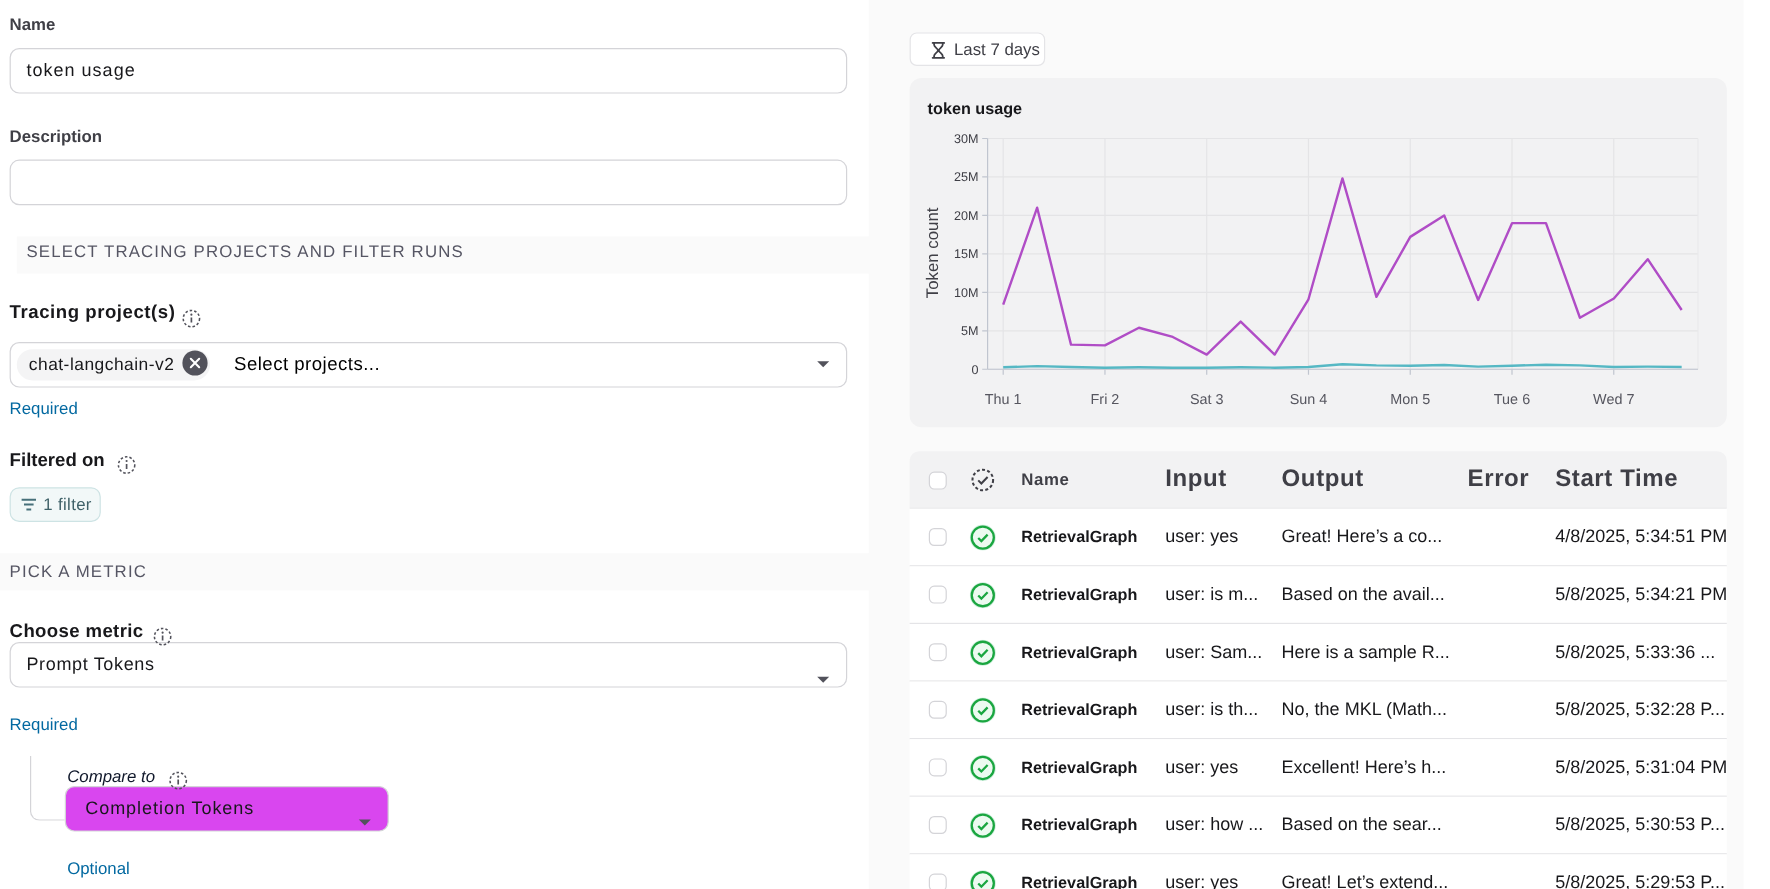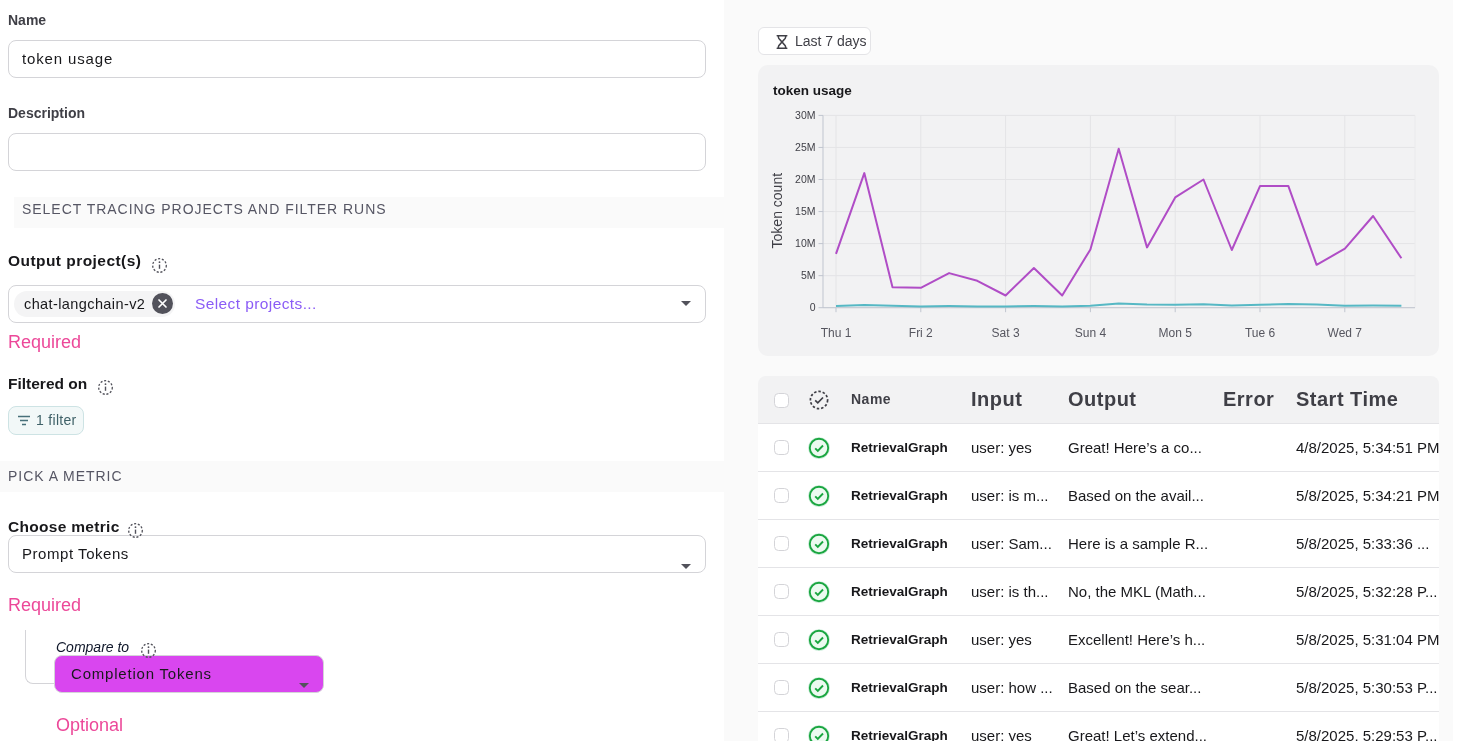--- a/index.html
+++ b/index.html
@@ -8,21 +8,21 @@
 .abs { position:absolute; }
 
 #left { position:absolute; left:0; top:0; width:731px; height:741px; background:#fff; }
 .lbl { position:absolute; left:8px; font-size:14px; color:#3f3f46; font-weight:700; }
 .blbl { position:absolute; left:8px; font-size:15.5px; color:#18181b; font-weight:700; }
 .inp { position:absolute; left:8px; width:698px; height:38px; background:#fff;
   border:1px solid #d4d4d8; border-radius:8px; font-size:15px; color:#18181b;
   line-height:36px; padding-left:13px; }
 .band { position:absolute; left:0; width:731px; height:31px; background:#fafafa;
   font-size:14px; color:#565664; letter-spacing:.97px; padding-left:8px; }
-.hint { position:absolute; font-size:18px; color:#ec4899; }
+.hint { position:absolute; font-size:14px; color:#0369a1; }
 .caret { position:absolute; width:0; height:0; border-left:5px solid transparent;
   border-right:5px solid transparent; border-top:5.5px solid #52525b; }
 
 #sbtrack { position:absolute; left:731px; top:0; width:15px; height:741px; background:#fcfcfc;
   border-left:1px solid #ededed; }
 #sbthumb { position:absolute; left:734.5px; top:0; width:9px; height:719px;
   background:#b5b5b8; border-radius:5px; }
 
 #right { position:absolute; left:724px; top:0; width:729px; height:741px; background:#fafafa; }
 #btn7 { position:absolute; left:34px; top:27px; width:113px; height:28px; background:#fff;
@@ -50,30 +50,30 @@
 .c5 { left:538px; }
 </style>
 </head>
 <body>
 <div id="left">
   <div class="lbl" style="top:12px;">Name</div>
   <div class="inp" style="top:40px; letter-spacing:.85px;">token usage</div>
   <div class="lbl" style="top:105px;">Description</div>
   <div class="inp" style="top:133px;"></div>
   <div class="band" style="top:196.5px; line-height:25px;margin-left:14px;">SELECT TRACING PROJECTS AND FILTER RUNS</div>
-  <div class="blbl" style="top:252px; letter-spacing:.45px;">Output project(s)</div>
+  <div class="blbl" style="top:252px; letter-spacing:.45px;">Tracing project(s)</div>
   <div class="blbl" style="top:375px;">Filtered on</div>
   <div class="blbl" style="top:518px; letter-spacing:.3px;">Choose metric</div>
   <div class="band" style="top:460.5px; line-height:30px;">PICK A METRIC</div>
 
   <div class="inp" style="top:285px;"></div>
   <div class="abs" style="left:14px; top:291px; height:26px; background:#f4f4f5; border-radius:13px; padding:0 2px 0 10px; font-size:14.5px; letter-spacing:.4px; color:#18181b; line-height:26px;">chat-langchain-v2<span style="display:inline-block; vertical-align:middle; margin:-3px 0 0 7px; width:21px; height:21px; border-radius:50%; background:#52525b; position:relative;"><svg width="21" height="21" viewBox="0 0 21 21" style="position:absolute;left:0;top:0;">
           <path d="M7 7l7 7M14 7l-7 7" stroke="#fff" stroke-width="1.7" stroke-linecap="round"></path>
         </svg></span></div>
-  <div class="abs" style="left:195px; top:285px; height:48px; line-height:38px; font-size:15.5px; letter-spacing:.4px; color:#8b5cf6;">Select projects...</div>
+  <div class="abs" style="left:195px; top:285px; height:48px; line-height:38px; font-size:15.5px; letter-spacing:.4px; color:#000000;">Select projects...</div>
   <div class="caret" style="left:681px; top:301px;"></div>
   <div class="hint" style="left:8px; top:332px;">Required</div>
 
   <div class="abs" style="left:8px; top:406px; width:76px; height:29px; background:#f2f8f8; border:1px solid #cde3e4; border-radius:8px;">
     <svg width="16" height="14" viewBox="0 0 16 14" style="position:absolute; left:7px; top:7px;">
       <path d="M2 2.5h12M4 6.5h8M6 10.5h4" stroke="#47707a" stroke-width="1.7"></path>
     </svg>
     <div style="position:absolute; left:27px; top:0; line-height:27px; font-size:14px; letter-spacing:.3px; color:#3f6168; font-weight:500;">1 filter</div>
   </div>
 

